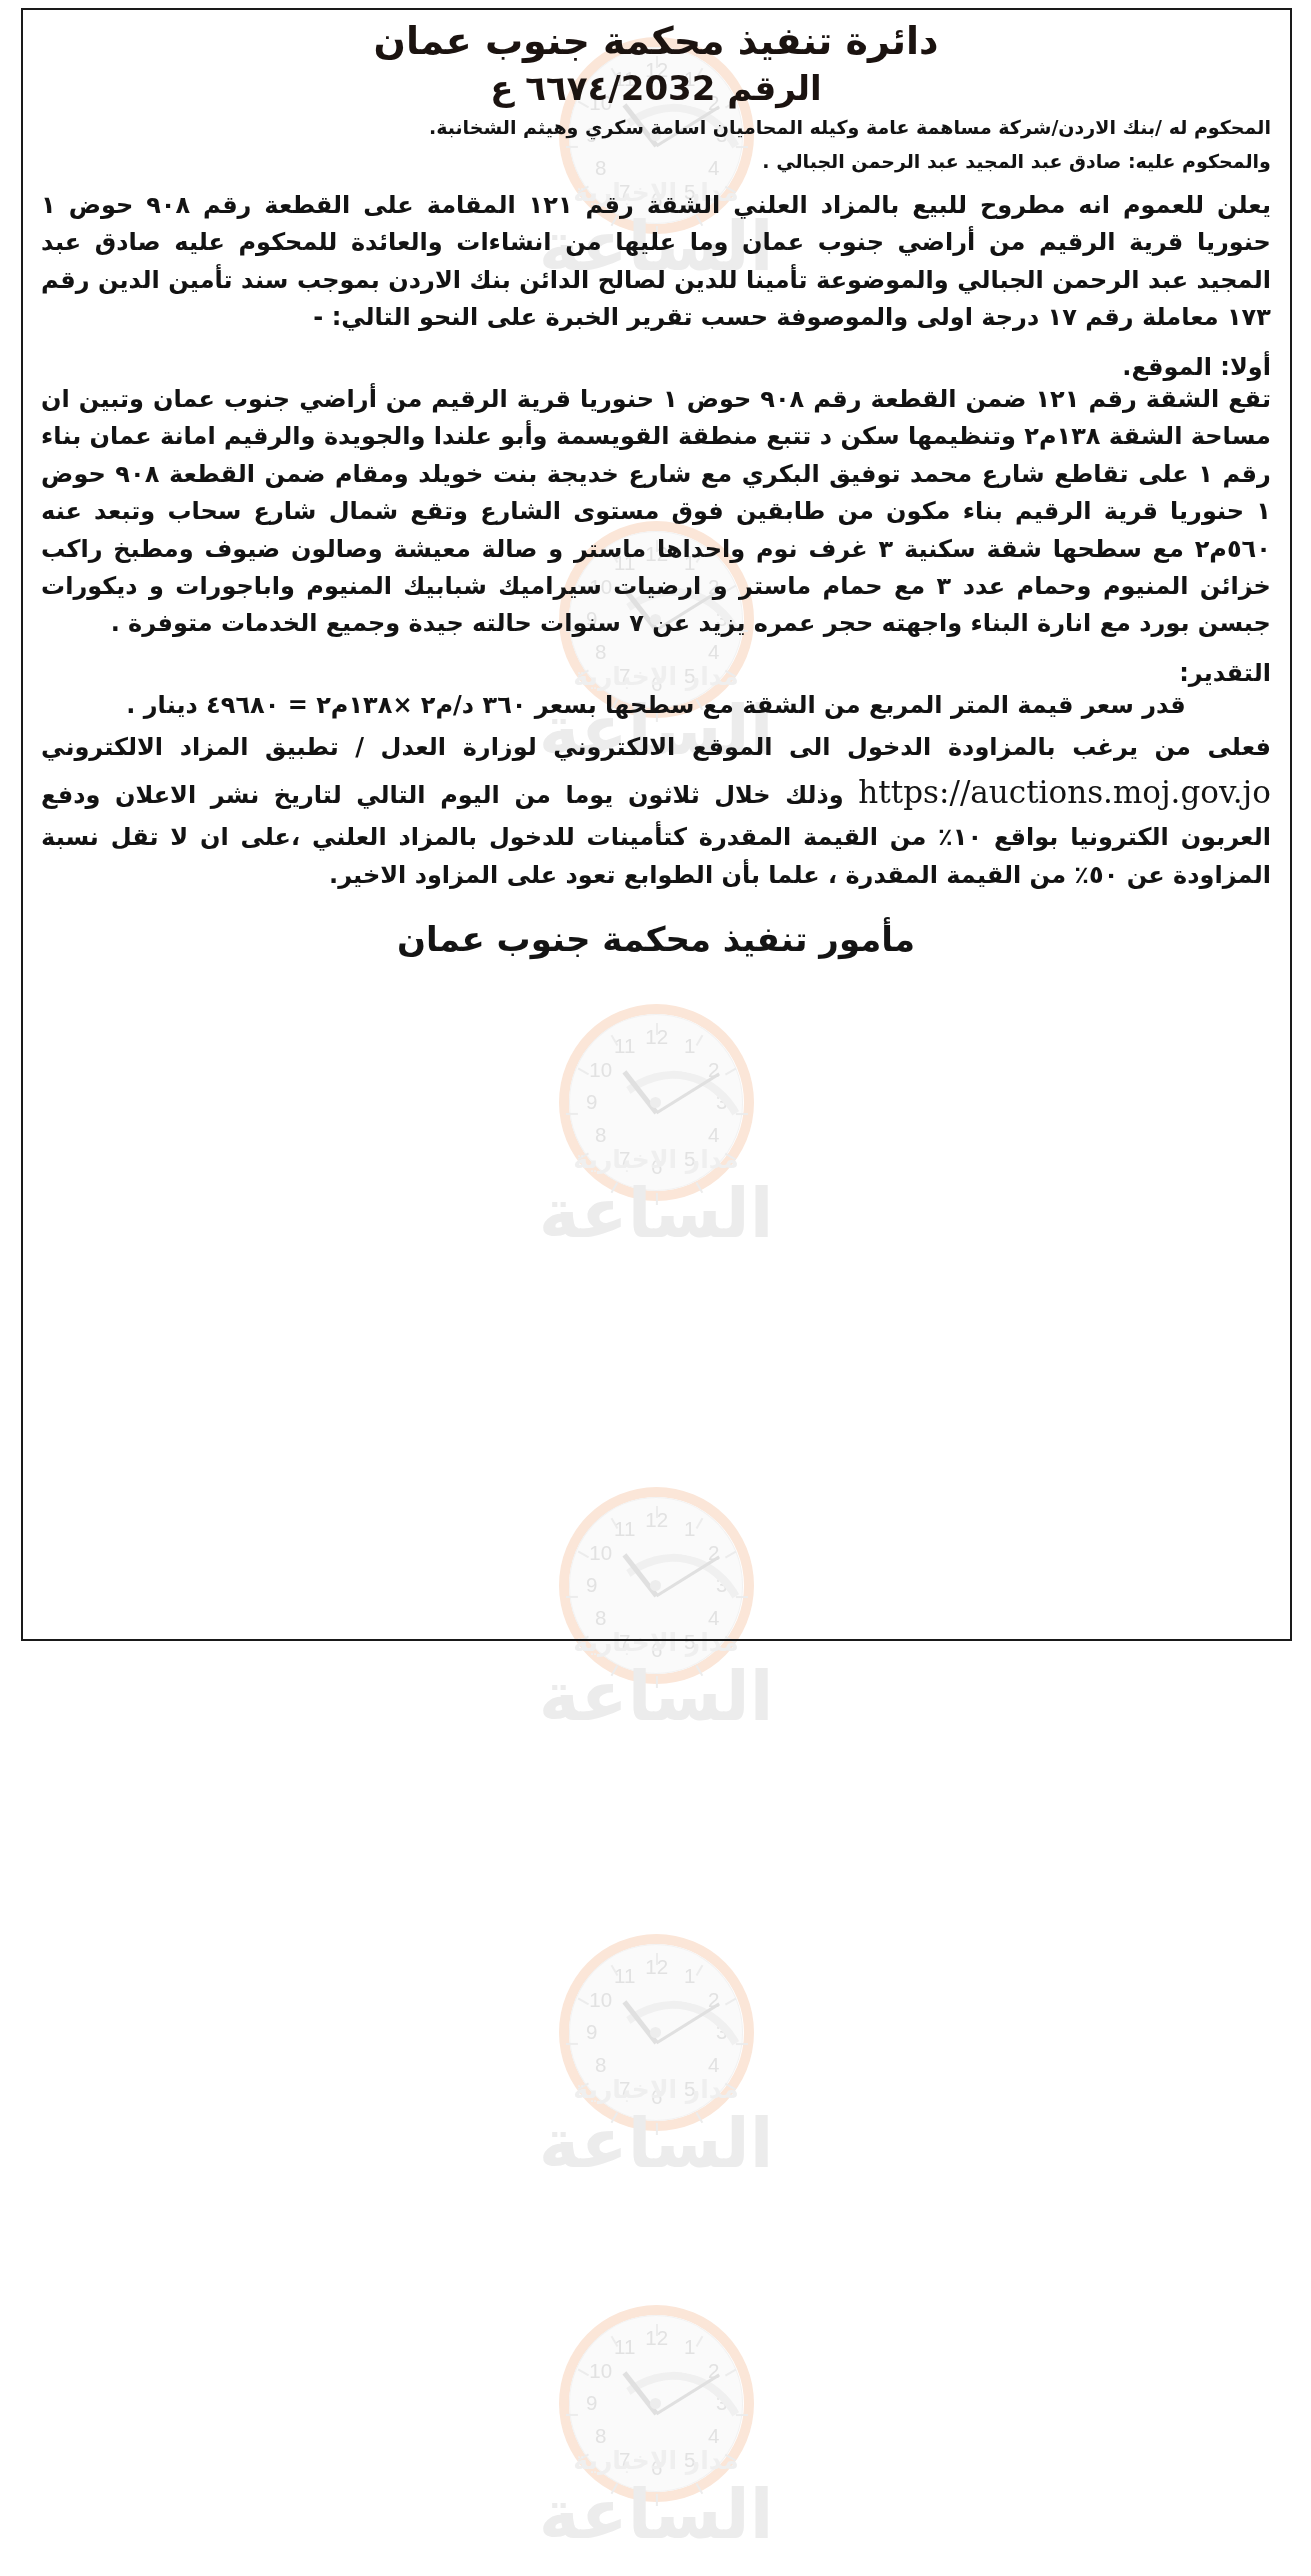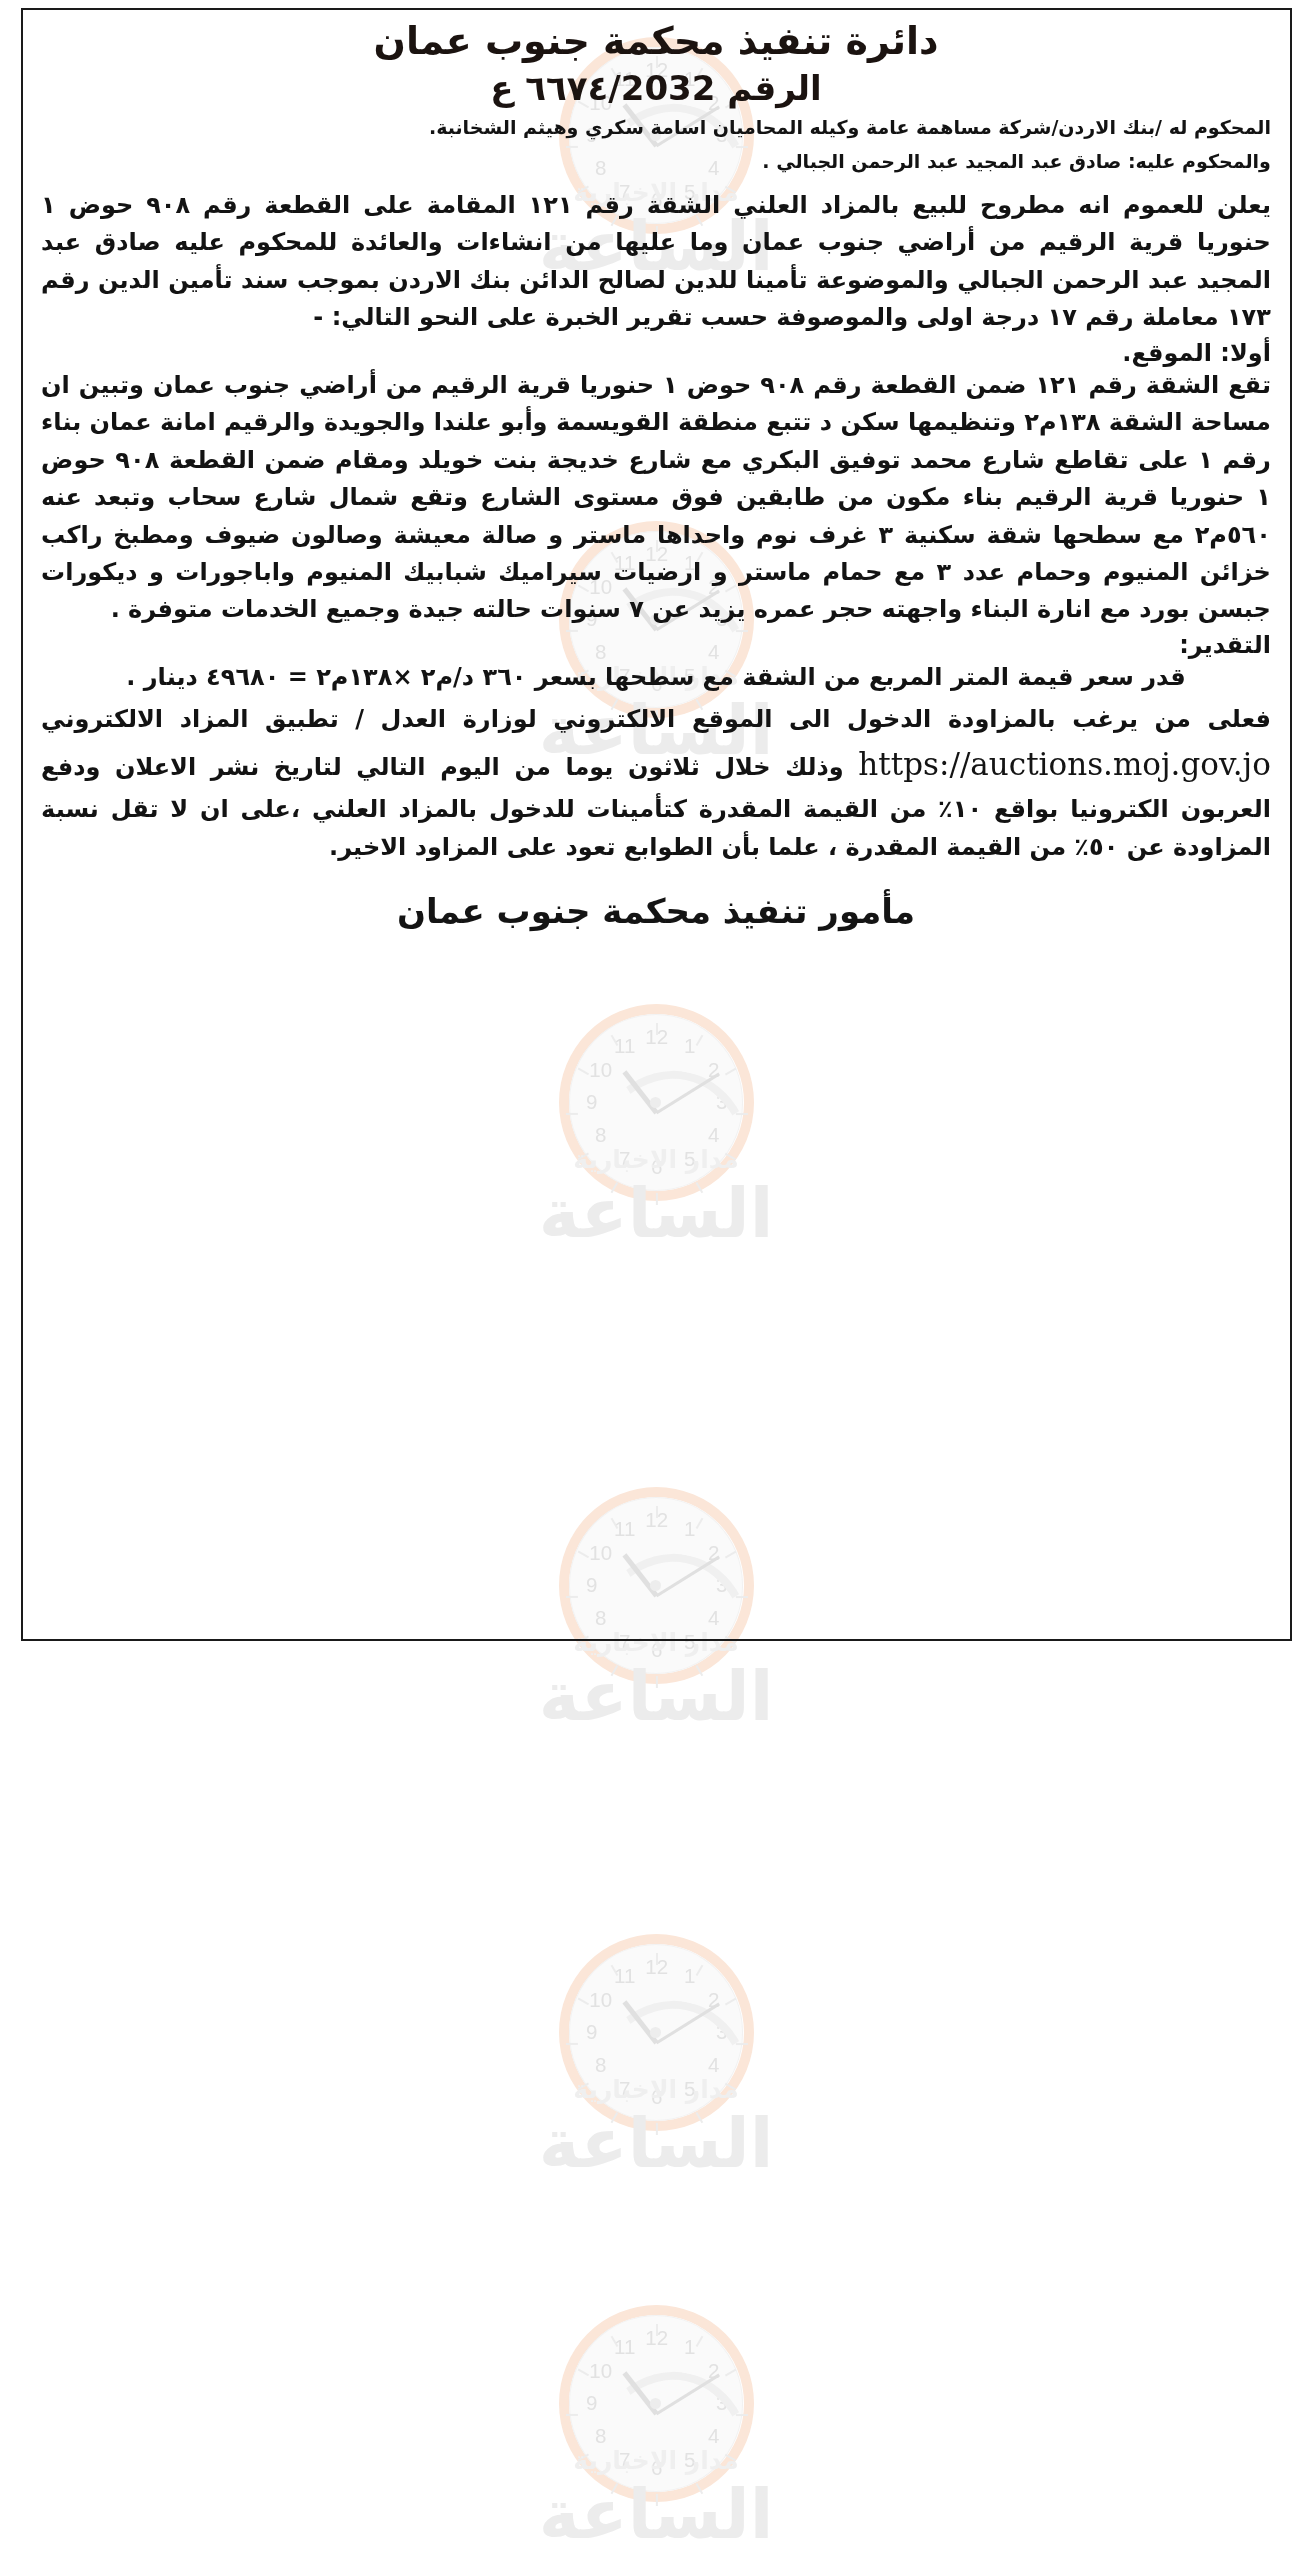--- a/index.html
+++ b/index.html
@@ -162,21 +162,21 @@
     font-size: 24px;
     font-weight: 700;
     line-height: 1.56;
     text-align: justify;
     margin: 13px 0 0 0;
     color: #131313;
   }
   .sub-head {
     font-size: 24px;
     font-weight: 700;
-    margin: 2px 0 0 0;
+    margin: 16px 0 0 0;
     text-align: right;
     color: #131313;
   }
   .desc-par {
     font-size: 24px;
     font-weight: 700;
     line-height: 1.56;
     text-align: justify;
     margin: 0;
     color: #131313;

